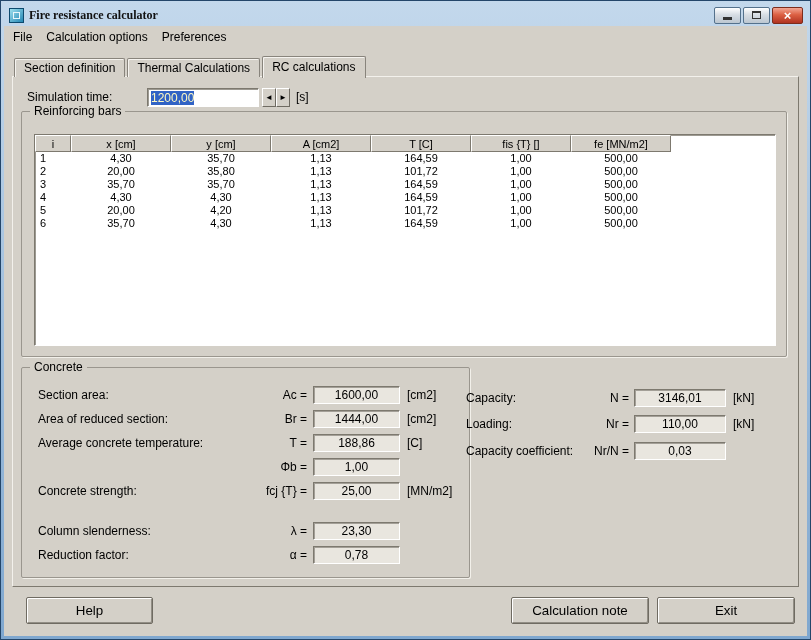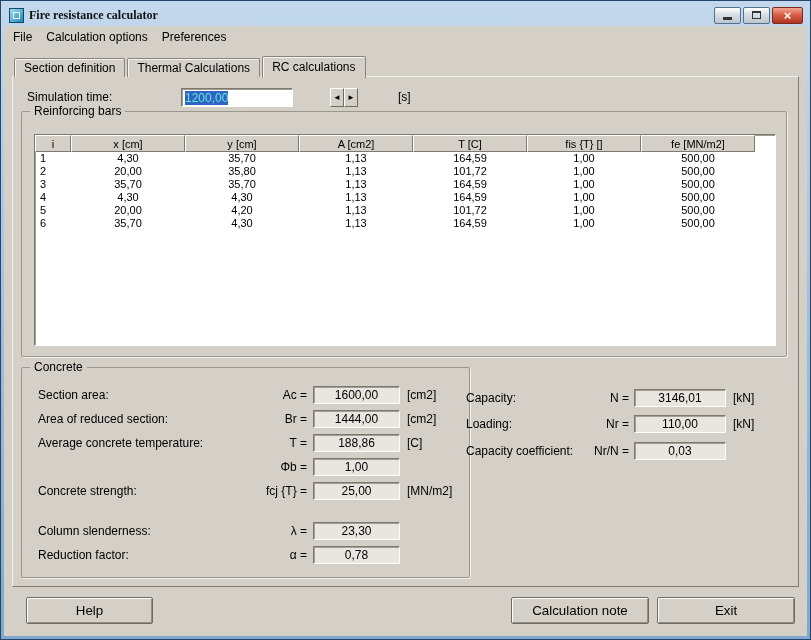--- a/index.html
+++ b/index.html
@@ -29,41 +29,41 @@
   .menu-item { padding:3px 7px; }
 
   .tabstrip { position:absolute; top:29px; left:10px; height:22px; display:flex; align-items:flex-end; z-index:3; }
   .tab { height:19px; line-height:18px; padding:0 9px; background:#d4d0c8; border:1px solid #88847c;
          border-bottom:none; border-radius:2px 2px 0 0; margin-right:2px; box-shadow:inset 1px 1px 0 #f5f3ef; }
   .tab.active { height:22px; line-height:21px; margin-bottom:-1px; position:relative; z-index:4; }
 
   .panel { position:absolute; top:50px; left:8px; right:8px; bottom:49px;
            border:1px solid; border-color:#f3f1ec #7d796f #7d796f #f3f1ec; background:#d4d0c8; }
 
-  .sim-row { position:absolute; top:10px; left:14px; height:20px; display:flex; align-items:center;gap:34px; }
+  .sim-row { position:absolute; top:10px; left:14px; height:20px; display:flex; align-items:center; }
   .sim-label { width:120px; }
   .sim-edit { width:112px; height:19px; background:#fff; border:1px solid; border-color:#7d796f #fff #fff #7d796f;
               box-shadow:inset 1px 1px 0 #9d9a92; padding:2px 3px 0; overflow:hidden; white-space:nowrap; }
-  .sel-text { background:#3163c5; color:#5eead4; }
+  .sel-text { background:#3163c5; color:#fef9c3; }
   .spin { display:flex; margin-left:3px; }
   .spin-btn { width:14px; height:19px; background:#d4d0c8; border:1px solid; border-color:#fff #6f6b62 #6f6b62 #fff;
               font-size:8px; display:flex; align-items:center; justify-content:center; padding:0; }
   .sim-unit { margin-left:6px; }
 
   .groupbox { position:absolute; border:1px solid #9a968e; border-radius:2px; box-shadow:1px 1px 0 #f2f0ea; }
   .group-title { position:absolute; top:-8px; left:8px; background:#d4d0c8; padding:0 4px; }
 
   .grp-bars { left:8px; right:11px; top:34px; height:246px; }
   .table { position:absolute; left:12px; right:10px; top:22px; bottom:10px; background:#fff;
            border:1px solid; border-color:#7d796f #fff #fff #7d796f; box-shadow:inset 1px 1px 0 #9d9a92; overflow:hidden; }
   .thead { display:flex; }
   .th { height:17px; background:#d4d0c8; border:1px solid; border-color:#fff #7d796f #7d796f #fff;
         font-size:11px; display:flex; align-items:center; justify-content:center; }
   .w-i { width:36px; flex:none; }
-  .w-c { width:114px; flex:none; }
+  .w-c { width:100px; flex:none; }
   .trow { display:flex; height:13px; font-size:11px; line-height:13px; }
   .tc { text-align:center; }
   .tc.ci { text-align:left; padding-left:5px; }
 
   .grp-concrete { left:8px; top:290px; width:449px; height:211px; }
   .c-row { position:absolute; left:0; right:0; height:18px; }
   .cr0{top:18px}.cr1{top:42px}.cr2{top:66px}.cr3{top:90px}.cr4{top:114px}.cr5{top:154px}.cr6{top:178px}
   .c-label { position:absolute; left:16px; top:2px; }
   .c-sym   { position:absolute; left:170px; width:115px; top:2px; text-align:right; }
   .ro-box  { position:absolute; left:291px; top:0; width:87px; height:18px; background:#e9e6df;

